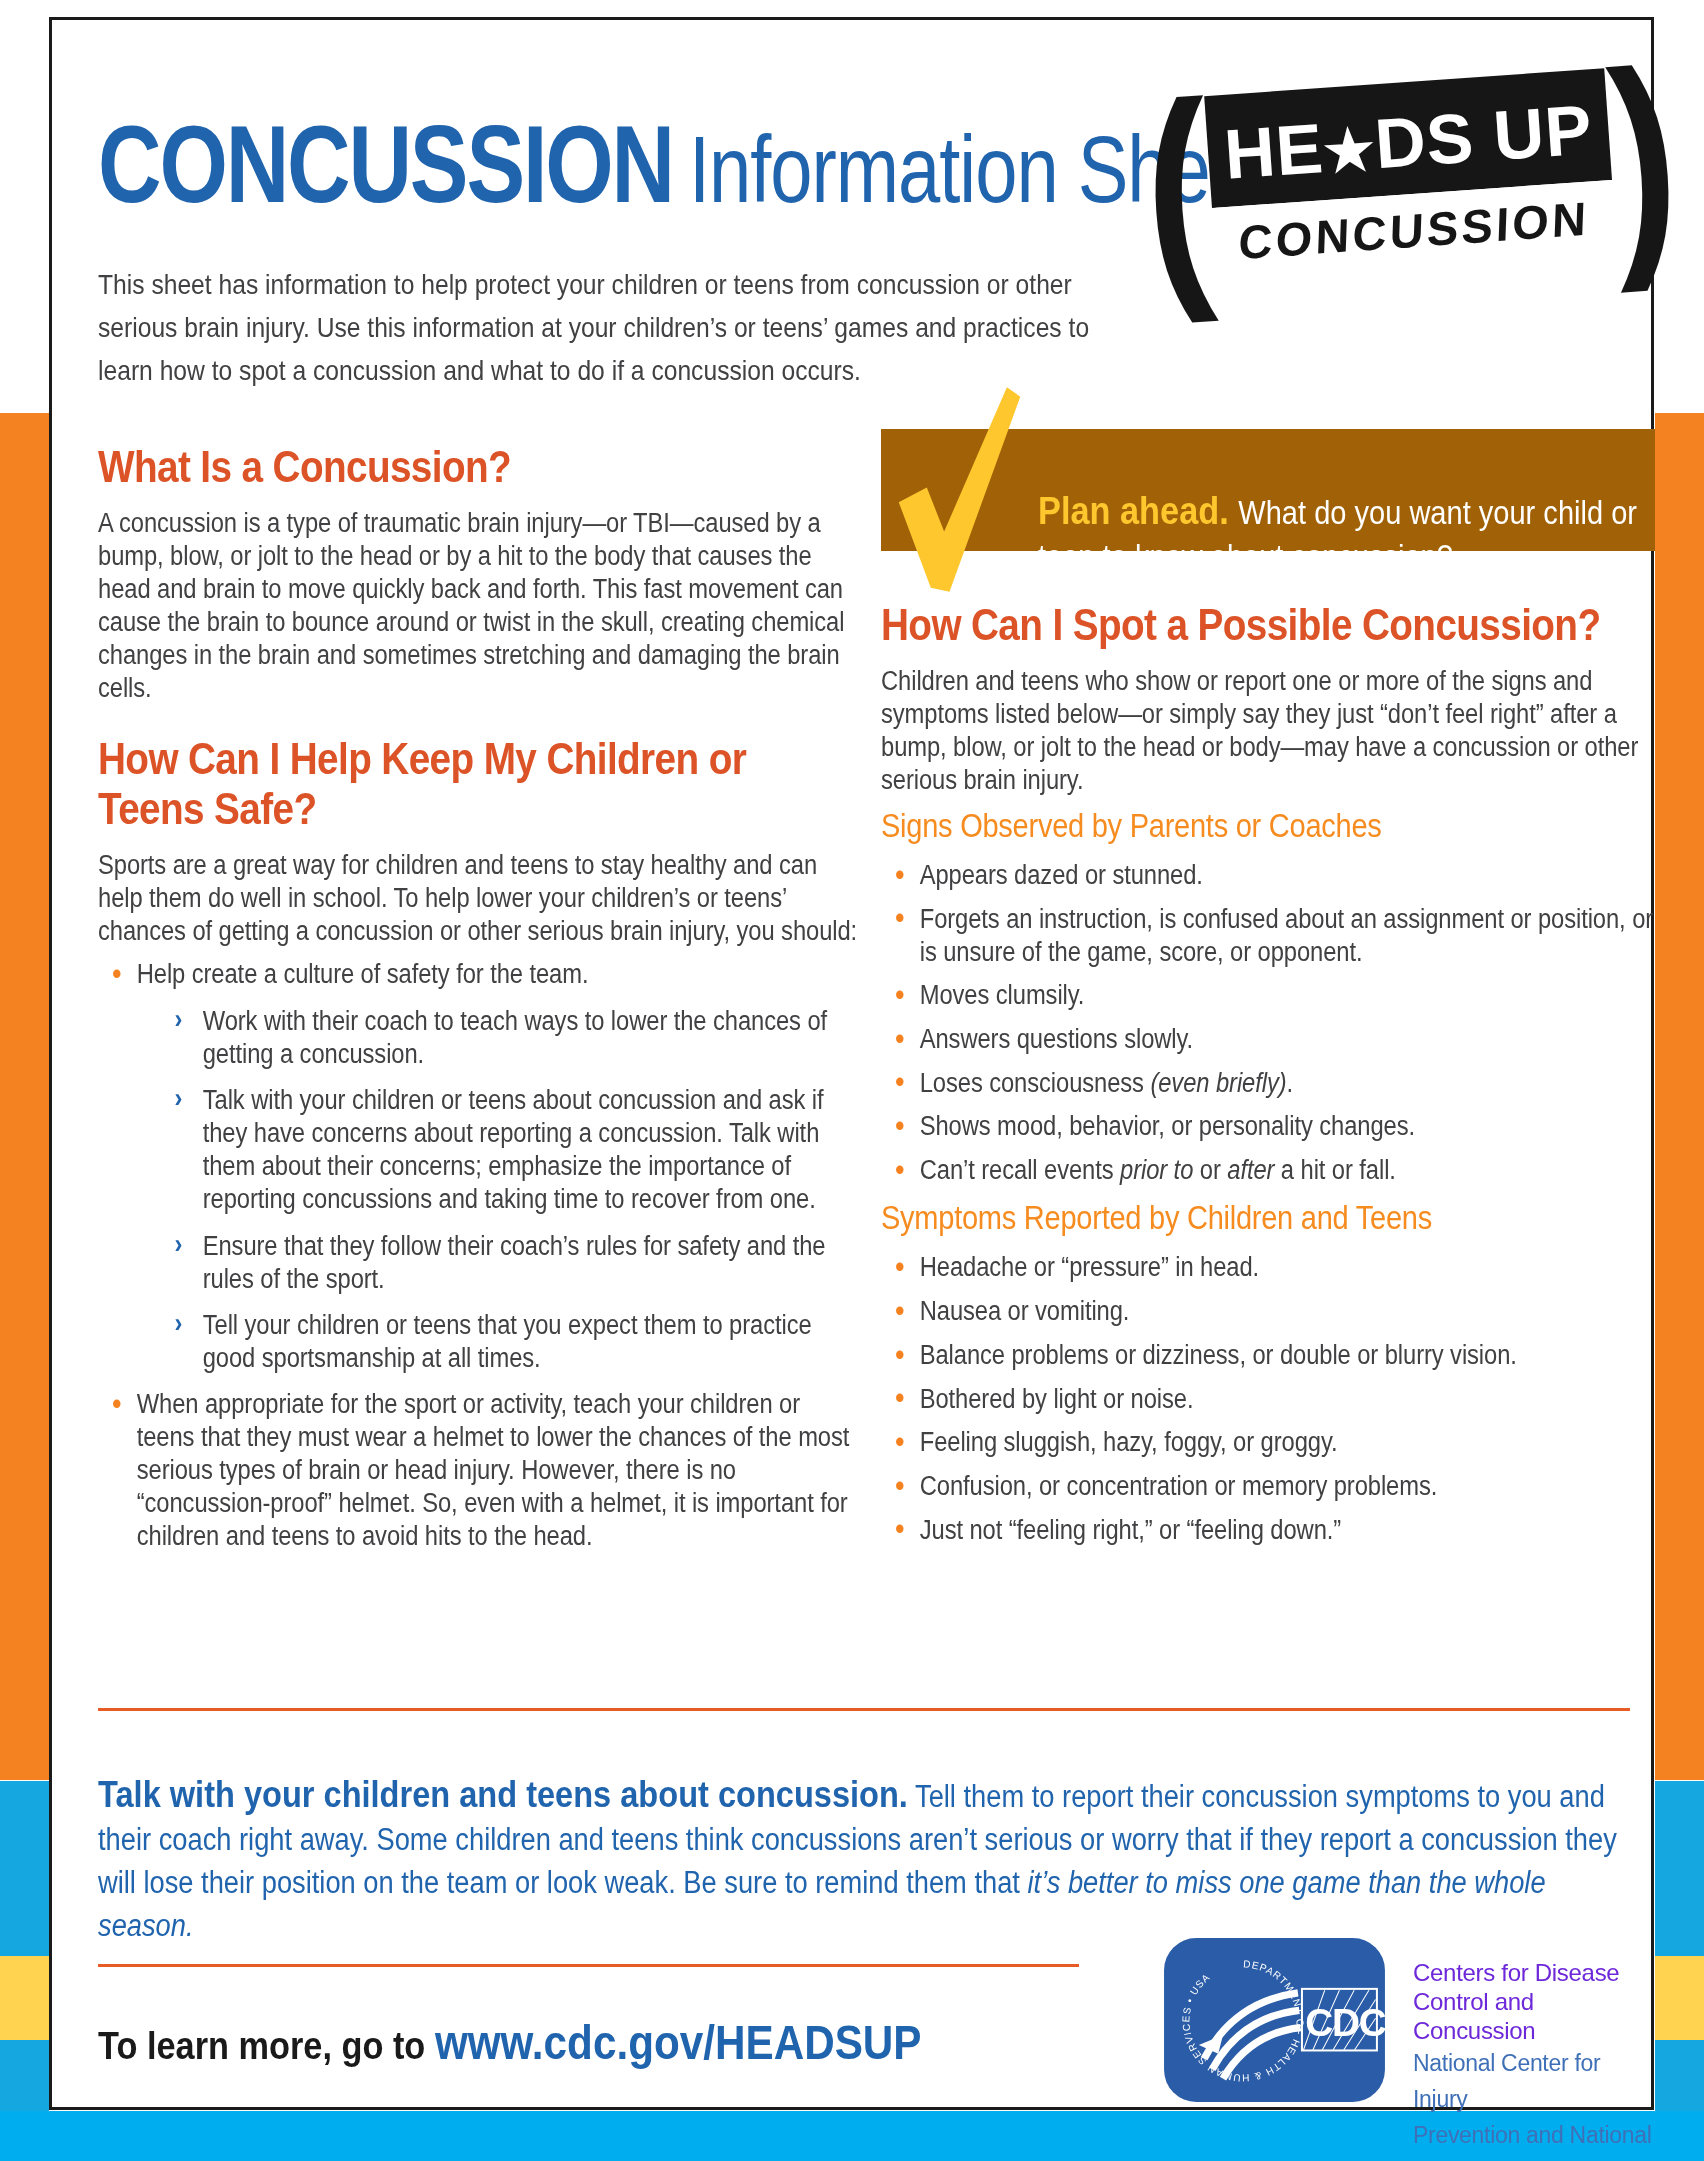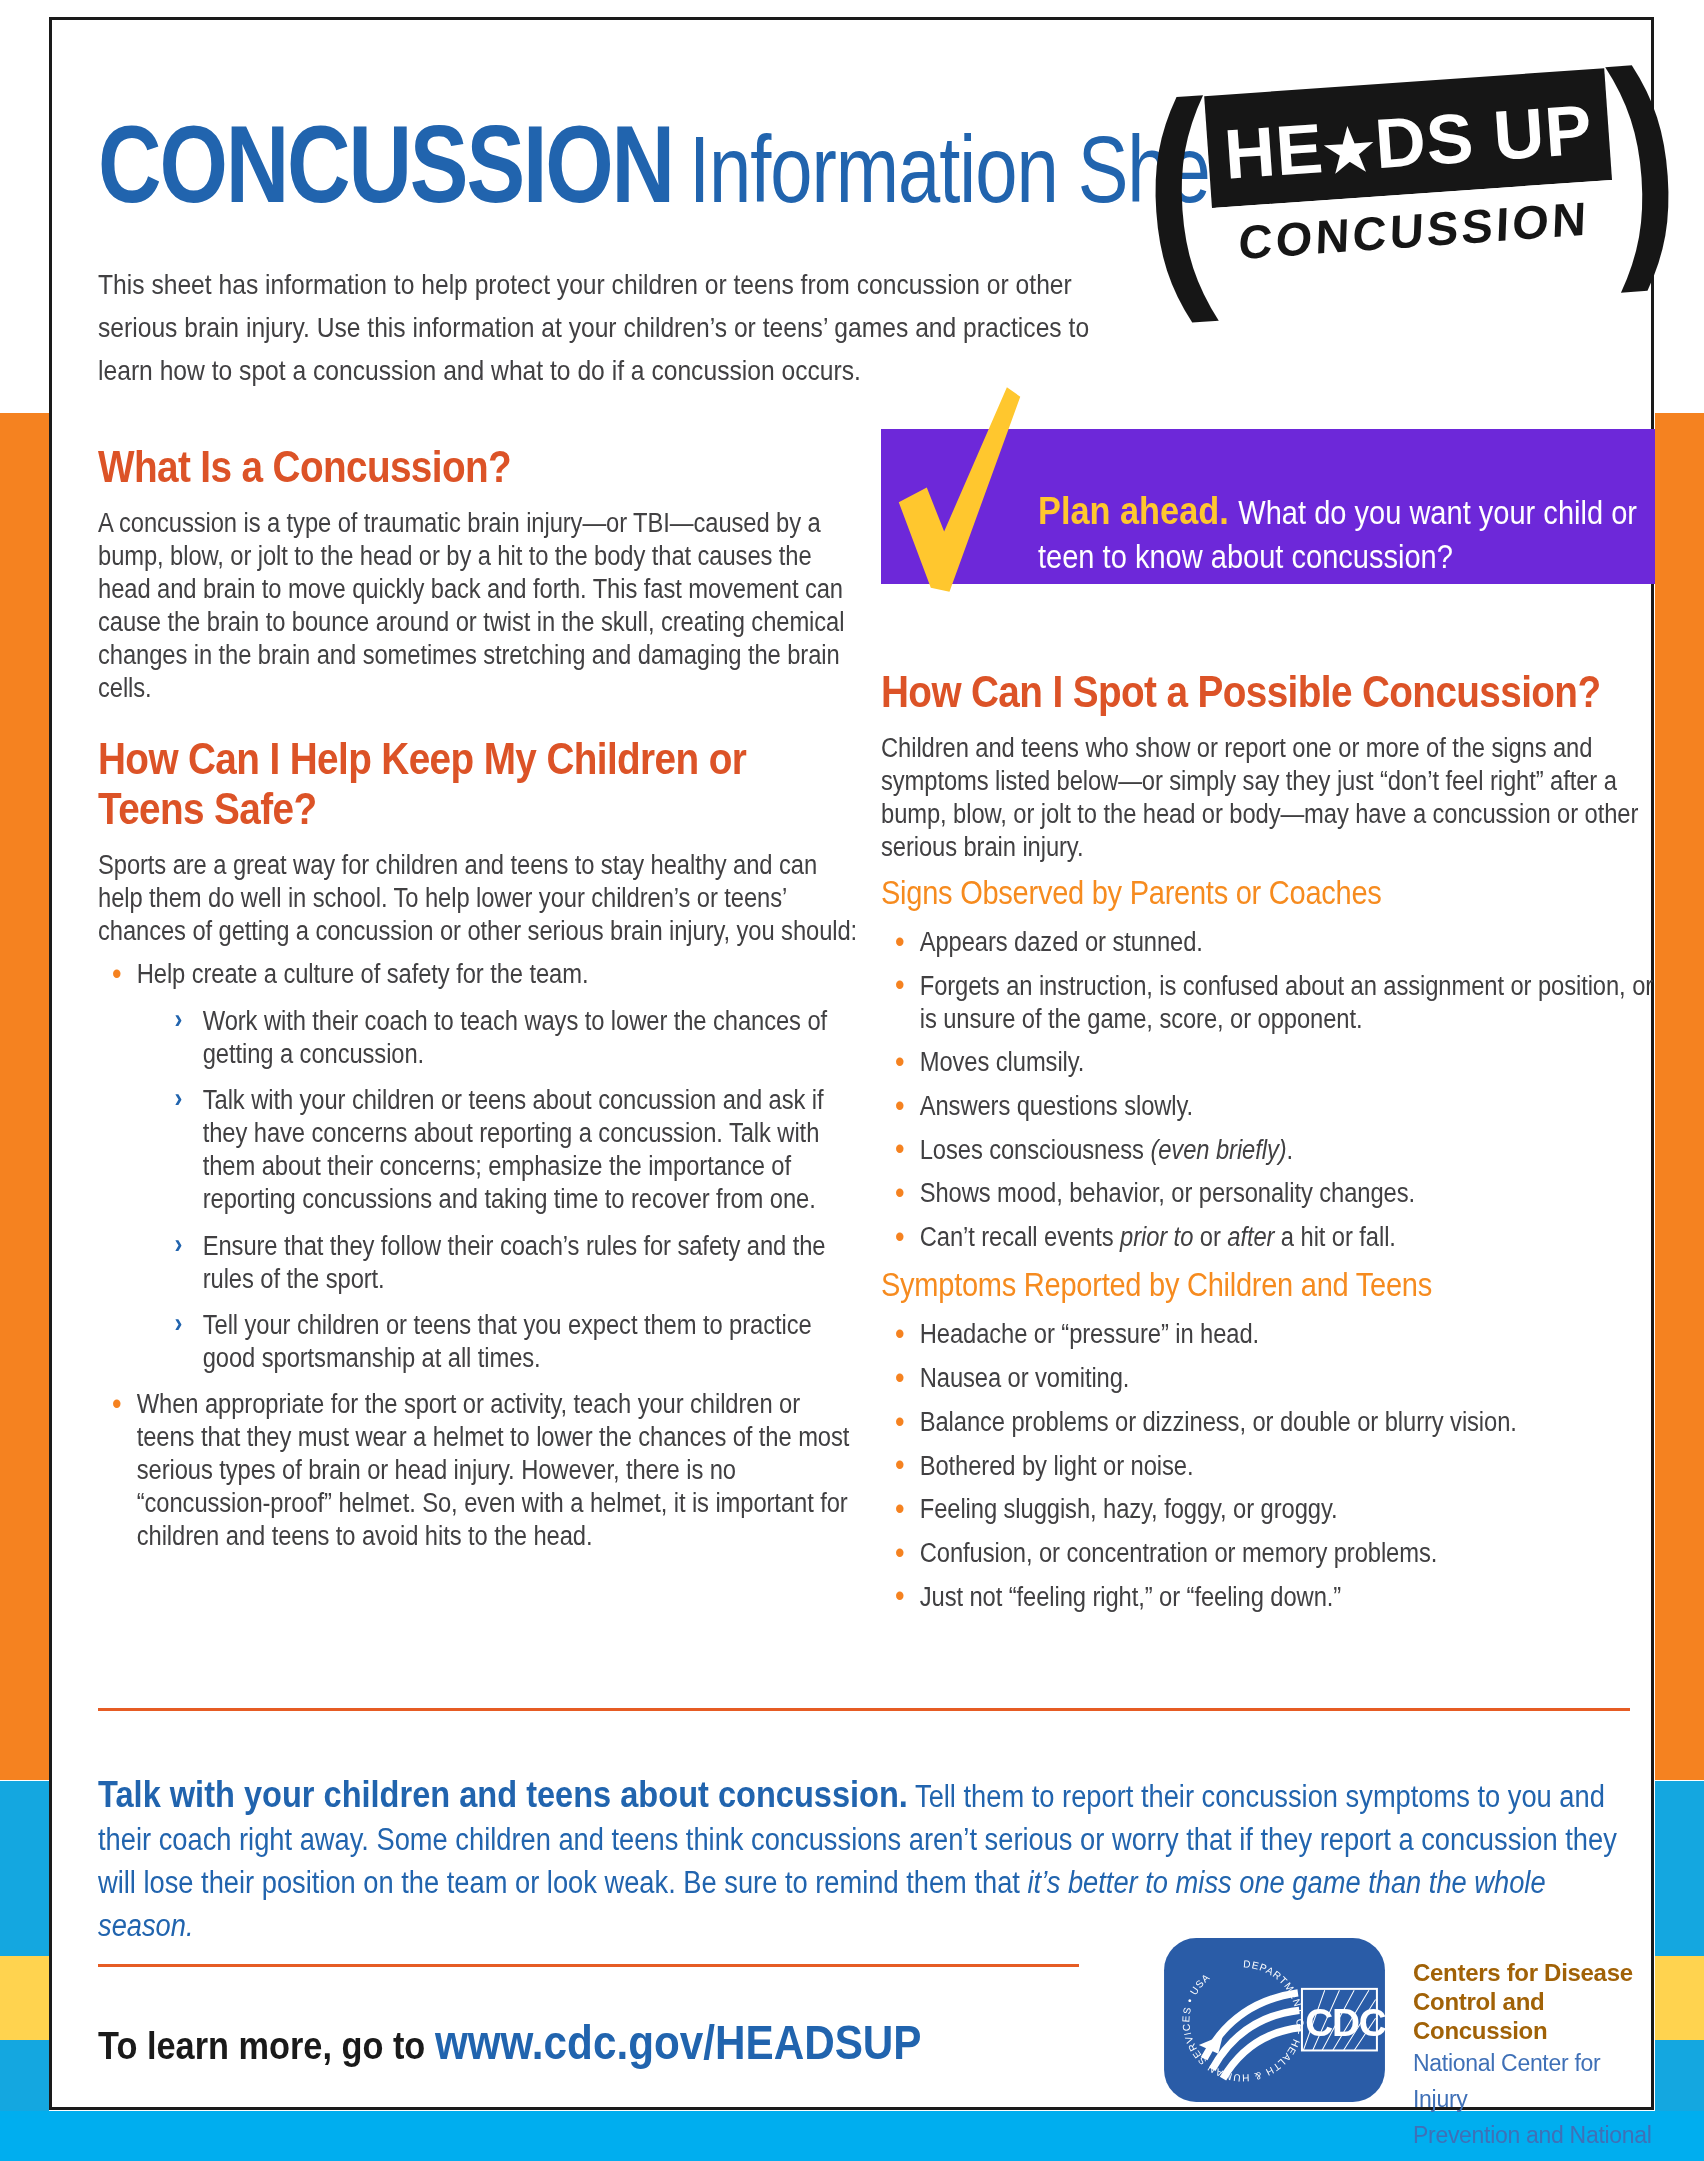--- a/index.html
+++ b/index.html
@@ -46,41 +46,41 @@
   h3.sub.mt{margin-top:13.4px;}
   ul{list-style:none;margin:0;padding:0;}
   ul.blist>li{position:relative;padding-left:44px;font-size:27px;line-height:33px;color:#414042;margin-bottom:12px;letter-spacing:-0.1px;}
   ul.blist>li::before{content:"\2022";color:#F58220;position:absolute;left:16px;top:-1.3px;font-size:31px;}
   ul.blist.rlist>li{margin-bottom:10.7px;}
   ul.sublist{margin:13.4px 0 0 0;padding-left:31px;}
   ul.sublist>li{position:relative;padding-left:44px;margin-bottom:13.4px;font-size:27px;line-height:33px;color:#414042;letter-spacing:-0.1px;}
   ul.sublist>li::before{content:"\203A";color:#2164AE;font-weight:700;position:absolute;left:12px;top:-2px;}
 
   
-  .plan-box{position:relative;background:#6d28d9;height:155px;margin-bottom:83px;}
+  .plan-box{position:relative;background:#a16207;height:122px;margin-bottom:49px;}
   .check-icon{position:absolute;left:10.7px;top:-47px;width:131px;height:215px;}
   .plan-text{position:absolute;left:157px;top:27px;width:682px;color:#fff;font-size:33px;line-height:44px;transform:scaleX(0.88);transform-origin:left top;}
   .seg-yellow-lead{color:#FFC72E;font-weight:700;font-size:39px;}
 
   
   .rule{position:absolute;height:3.3px;background:#E65C24;}
   .rule1{left:98px;top:1708px;width:1532px;}
   .rule2{left:98px;top:1964px;width:981px;}
   .talk{position:absolute;left:98px;top:1742px;width:1738px;font-size:31px;line-height:43px;color:#2164AE;}
   .seg-talk-lead{font-weight:700;font-size:37px;}
   .seg-italic{font-style:italic;}
   .learn{position:absolute;left:98px;top:2004px;white-space:nowrap;}
   .learn-label{font-weight:700;font-size:39px;color:#1a1a1a;}
   .learn-url{font-weight:700;font-size:48px;color:#2164AE;}
 
   
   .cdc{position:absolute;left:1164px;top:1938px;width:495px;height:168px;}
   .cdc-logo{position:absolute;left:0;top:0;}
   .cdc-text{position:absolute;left:249px;top:20px;}
-  .cdc-bold{font-size:24px;font-weight:700;color:#a16207;line-height:29px;letter-spacing:-0.3px;}
+  .cdc-bold{font-size:24px;font-weight:400;color:#6d28d9;line-height:29px;letter-spacing:-0.3px;}
   .cdc-light{font-size:23px;font-weight:400;color:#3F70B7;line-height:36px;letter-spacing:-0.3px;}
 </style>
 </head>
 <body>
 
 <div class="canvas">
 
   <div class="band left b-orange"></div>
   <div class="band left b-cyan1"></div>
   <div class="band left b-yellow"></div>

